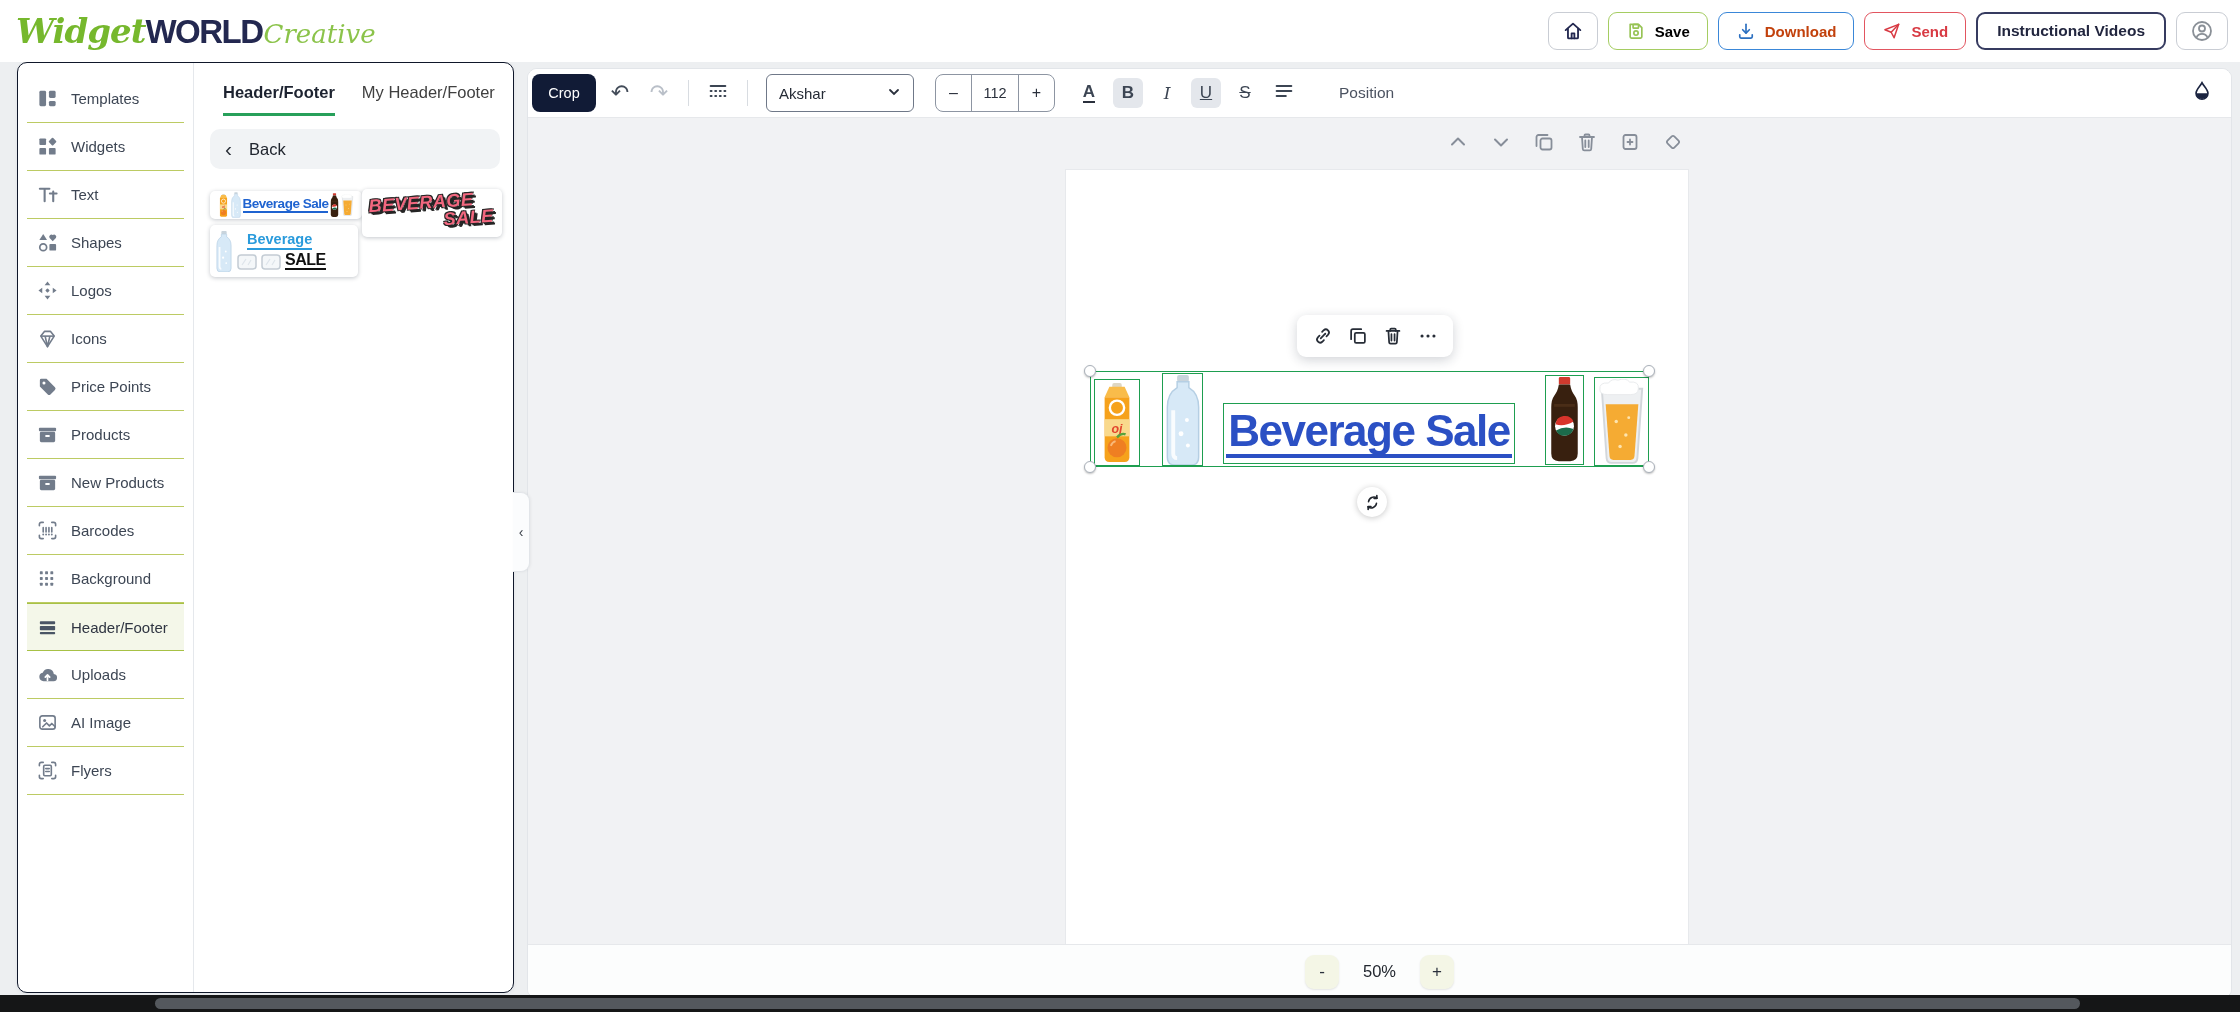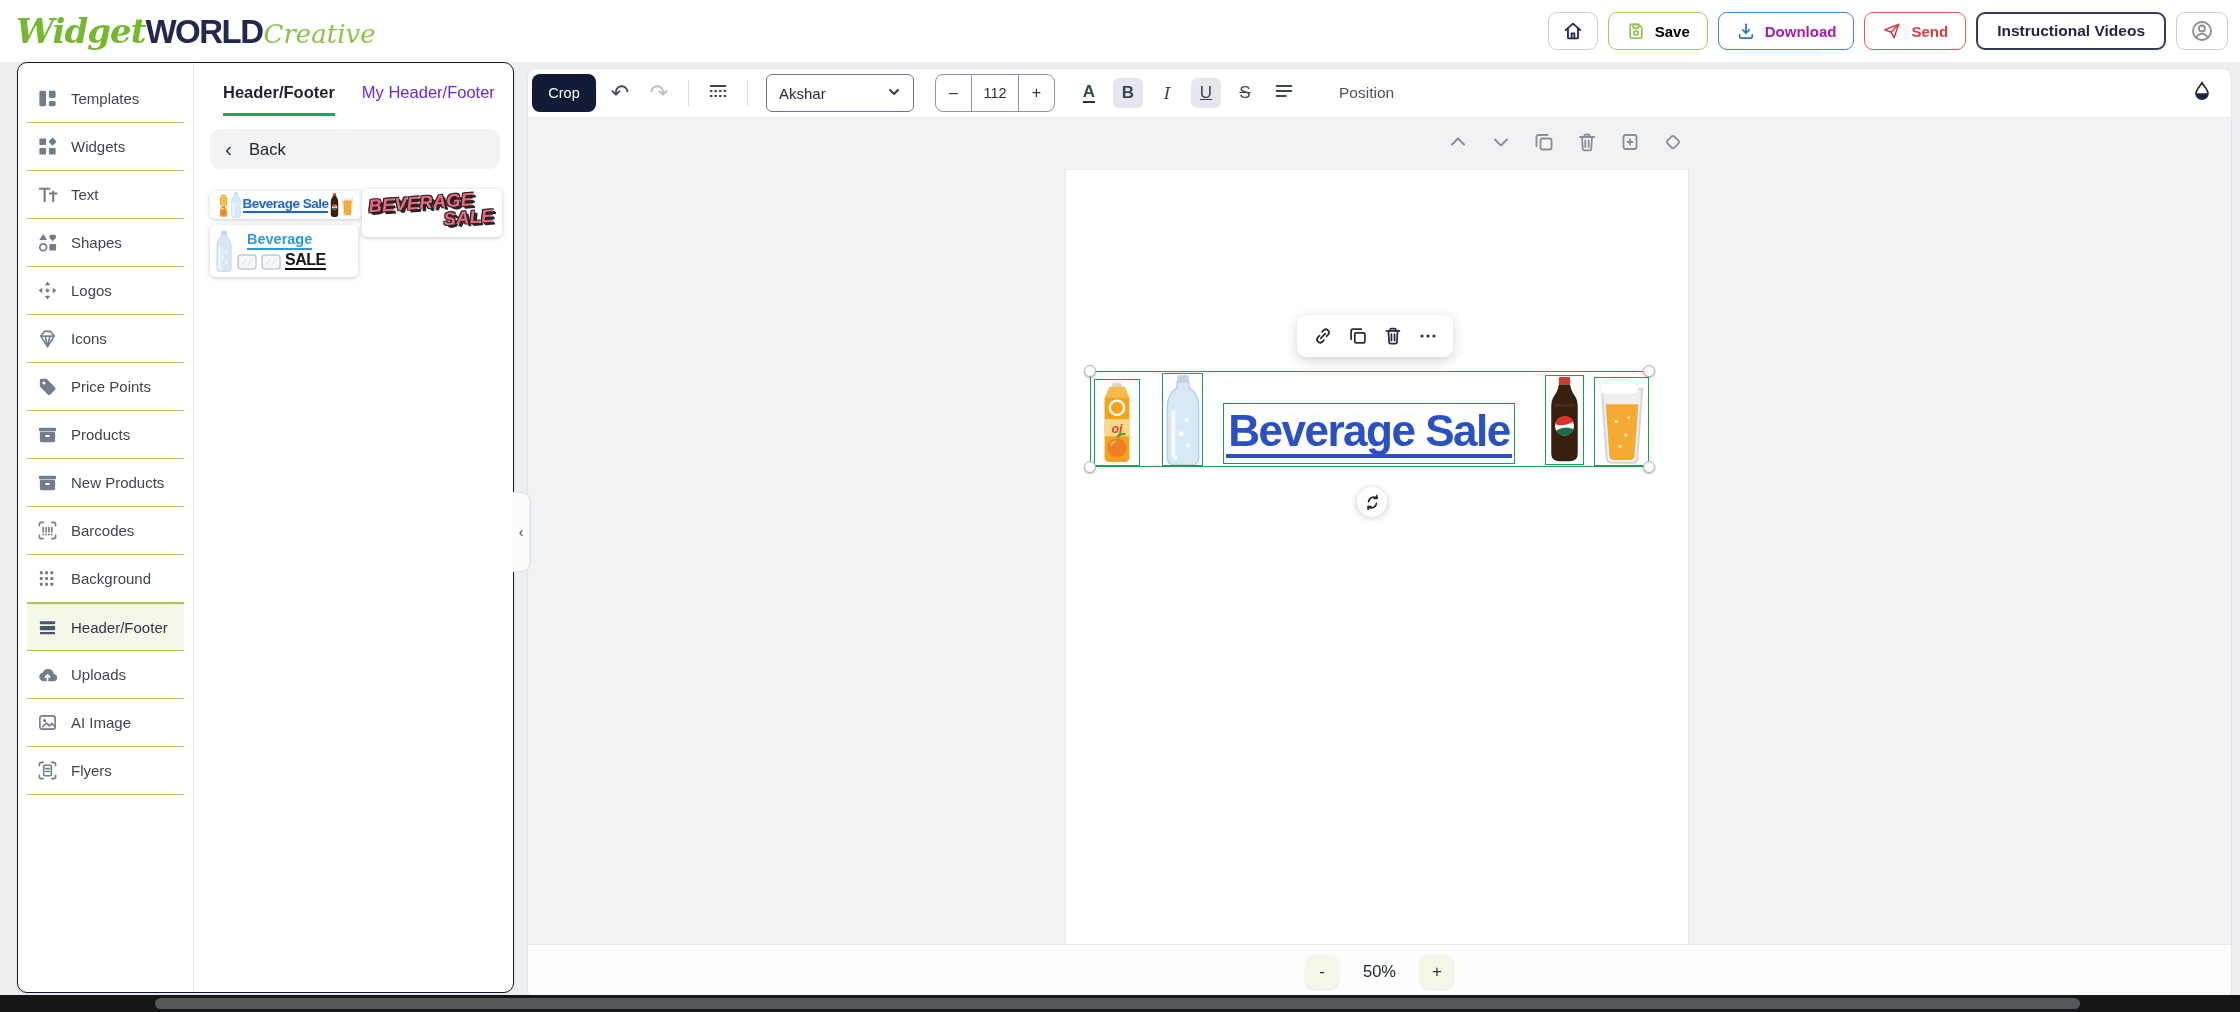--- a/index.html
+++ b/index.html
@@ -9,37 +9,37 @@
   
   .hdr{position:absolute;top:0;left:0;width:2240px;height:62px;background:#fff;display:flex;align-items:center;justify-content:space-between;padding:0 12px 0 16px;z-index:5}
   .logo{display:flex;align-items:baseline}
   .logo .w1{font-family:"DejaVu Serif",serif;font-style:italic;font-weight:bold;font-size:34px;color:#76b82d;letter-spacing:-1px}
   .logo .w2{font-size:33px;font-weight:800;color:#232850;letter-spacing:-1.5px}
   .logo .w3{font-family:"DejaVu Serif",serif;font-style:italic;font-size:26px;color:#8bc34a;margin-left:1px}
   .hbtns{display:flex;gap:10px;align-items:center}
   .hbtn{display:inline-flex;align-items:center;justify-content:center;gap:9px;height:38px;padding:0 17px;background:#fff;border:1.5px solid #c9cdd4;border-radius:9px;font-size:15px;font-weight:600;cursor:pointer;font-family:"Liberation Sans",sans-serif}
   .hbtn.iconly{padding:0 13px}
   .hbtn.save{border-color:#a5cd62;color:#000000}
-  .hbtn.download{border-color:#3a87d8;color:#a21caf}
+  .hbtn.download{border-color:#3a87d8;color:#c2410c}
   .hbtn.send{border-color:#e25560;color:#d83a43}
   .hbtn.videos{border-color:#363b60;color:#22263f;border-width:2px;font-size:15.5px;padding:0 19px}
   .hbtn svg{display:block}
 
   
   .left-card{position:absolute;left:17px;top:62px;width:497px;height:931px;background:#fff;border:1px solid #0f172a;border-radius:10px;box-shadow:0 1px 4px rgba(20,30,50,.06);z-index:2}
   .snav{position:absolute;left:0;top:0;width:176px;height:100%;border-right:1px solid #e5e8ec;padding-top:12px}
   .snav-item{display:flex;align-items:center;gap:13px;height:48px;margin:0 9px;padding-left:9px;border-bottom:1.5px solid #bccb63;cursor:pointer;color:#3d4654;font-size:15px}
   .snav-item.active{background:#f4f7e9;border-top:1.5px solid #a7c145;border-bottom:1.5px solid #a7c145;color:#2f3542}
   .sic{width:22px;height:22px;display:flex;align-items:center;justify-content:center;flex:none}
   .sic svg{width:21px;height:21px}
   .slabel{white-space:nowrap}
 
   .subpanel{position:absolute;left:176px;top:0;width:320px;height:100%;padding:20px 14px 0 16px}
   .tabs{display:flex;gap:27px;margin-left:13px}
-  .tab{font-size:16.5px;color:#6d28d9;padding-bottom:11px;cursor:pointer;border-bottom:3px solid transparent}
+  .tab{font-size:16.5px;color:#404040;padding-bottom:11px;cursor:pointer;border-bottom:3px solid transparent}
   .tab.active{font-weight:bold;color:#1d2330;border-bottom-color:#27a05a}
   .back-btn{margin-top:13px;height:40px;background:#f1f3f5;border-radius:10px;display:flex;align-items:center;gap:17px;padding-left:15px;font-size:16.5px;color:#21262f;cursor:pointer;border:none;width:100%;font-family:"Liberation Sans",sans-serif}
   .back-chev{font-size:21px;color:#2a2f38;line-height:1;margin-top:-2px}
   .thumbs{position:relative;margin-top:20px;height:130px}
   .thumb{position:absolute;background:#fff;border-radius:5px;box-shadow:0 1px 4px rgba(20,30,50,.25);cursor:pointer}
   .thumb1{left:0;top:2px;width:152px;height:28px;display:flex;align-items:center;justify-content:center;gap:2px;padding:0 2px}
   .t1-text{font-size:13.5px;font-weight:bold;color:#1f63d0;border-bottom:2px solid #1f63d0;letter-spacing:-0.5px;white-space:nowrap;line-height:1}
   .thumb2{left:152px;top:0;width:140px;height:48px;padding:5px 9px 0 7px}
   .p3d{font-weight:bold;font-style:italic;color:#f2677f;letter-spacing:0.5px;line-height:0.92;text-shadow:-1px -1px 0 #252525,1px -1px 0 #252525,-1px 1px 0 #252525,2px 2px 0 #252525,3px 3px 0 #252525;transform:rotate(-4deg)}
   .p3d .l1{font-size:18px}

